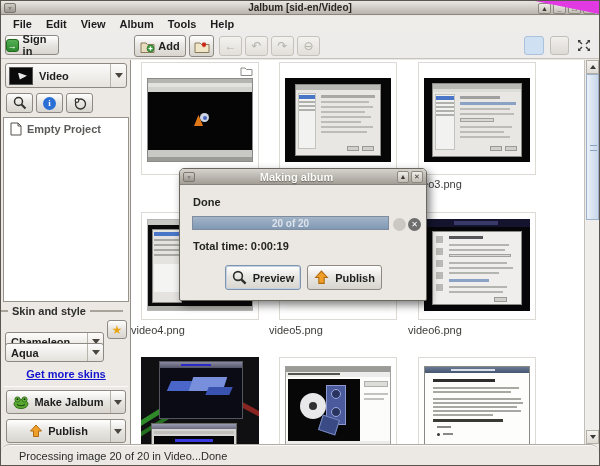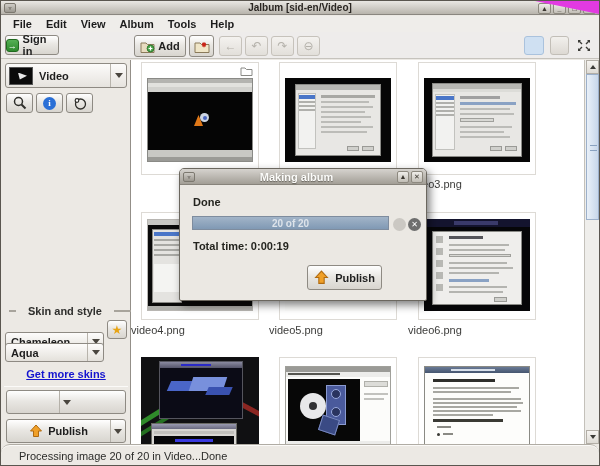--- a/index.html
+++ b/index.html
@@ -73,22 +73,22 @@
     border-right:4px solid transparent; border-top:5px solid #4a463f; }
   .side-tools { position:absolute; left:5px; top:33px; display:flex; gap:3px; }
   .side-tool { width:27px; height:20px; }
   .info-ic { width:13px; height:13px; background:#2a6fd6; border-radius:50%;
     color:#fff; font-size:9px; font-weight:bold; font-family:"Liberation Serif",serif;
     text-align:center; line-height:13px; }
   .tree { position:absolute; left:2px; top:57px; width:126px; height:185px;
     background:#ffffff; border:1px solid #979differ; border:1px solid #97938c; }
   .tree-item { display:flex; align-items:center; gap:5px; padding:4px 2px 0 6px; }
   .tree-item .txt { font-size:11px; font-weight:bold; color:#5a5a58; }
-  .skin-header { position:absolute; left:8px; top:245px; width:122px; height:12px;
-    display:flex; align-items:center; gap:12px; }
+  .skin-header { position:absolute; left:0; top:245px; width:122px; height:12px;
+    display:flex; align-items:center; gap:4px; }
   .skin-header .dash { width:7px; height:2px; background:#a8a49c; }
   .skin-header .txt { font-size:11px; font-weight:bold; color:#2e2e2c; white-space:nowrap; }
   .skin-header .line { flex:1; height:2px; background:#a8a49c; }
   .combo { position:absolute; background:linear-gradient(#fdfcfb,#e4e1db);
     border:1px solid #8e8a83; border-radius:3px; display:flex; align-items:center; }
   .combo .lbl { flex:1; font-size:11px; font-weight:bold; color:#1d1d1d; padding-left:5px; }
   .skin-combo { left:4px; top:272px; width:99px; height:19px; }
   .skin-config { position:absolute; left:106px; top:260px; width:20px; height:19px;
     font-size:12px; color:#e8a414; }
   .style-combo { left:4px; top:283px; width:99px; height:19px; }
@@ -246,20 +246,31 @@
         </div>
         <div class="btn side-tool">
           <span>
             <svg width="14" height="13" viewBox="0 0 14 13">
                 <circle cx="7.5" cy="7" r="5" fill="none" stroke="#2e2e2a" stroke-width="1.3"></circle>
                 <circle cx="4" cy="3.5" r="1.8" fill="#fff" stroke="#2e2e2a" stroke-width="1.2"></circle>
               </svg>
           </span>
         </div>
       </div>
+      <div class="tree">
+        <div class="tree-item">
+          <span>
+            <svg width="12" height="14" viewBox="0 0 12 14">
+                <path d="M1 1 h7 l3 3 v9 H1 z" fill="#fff" stroke="#55524b"></path>
+                <path d="M8 1 v3 h3" fill="none" stroke="#55524b"></path>
+              </svg>
+          </span>
+          <span class="txt">Empty Project</span>
+        </div>
+      </div>
       <div class="skin-header">
         <span class="dash"></span>
         <span class="txt">Skin and style</span>
         <span class="line"></span>
       </div>
       <div class="combo skin-combo">
         <span class="lbl">Chameleon</span>
         <span class="combo-arrow-zone">
             <span class="tri-down"></span>
           </span>
@@ -269,20 +280,33 @@
       </div>
       <div class="combo style-combo">
         <span class="lbl">Aqua</span>
         <span class="combo-arrow-zone">
             <span class="tri-down"></span>
           </span>
       </div>
       <div class="more-link">Get more skins</div>
       <div class="side-hr"></div>
       <div class="btn split-btn make-btn">
+        <span class="split-main">
+          <span>
+            <svg width="16" height="13" viewBox="0 0 16 13">
+                <ellipse cx="8" cy="8" rx="7" ry="4.6" fill="#5aa832" stroke="#33701c"></ellipse>
+                <circle cx="4.5" cy="3.5" r="2.6" fill="#6cbc40" stroke="#33701c"></circle>
+                <circle cx="11.5" cy="3.5" r="2.6" fill="#6cbc40" stroke="#33701c"></circle>
+                <circle cx="4.5" cy="3.3" r="1" fill="#13300a"></circle>
+                <circle cx="11.5" cy="3.3" r="1" fill="#13300a"></circle>
+                <path d="M4 8.5 q4 2.6 8 0" fill="none" stroke="#1d4a10" stroke-width="1.1"></path>
+              </svg>
+          </span>
+          <span>Make Jalbum</span>
+        </span>
         <span class="split-arrow">
             <span class="tri-down"></span>
           </span>
       </div>
       <div class="btn split-btn pub-btn">
         <span class="split-main">
           <span>
             <svg width="14" height="14" viewBox="0 0 14 14">
                 <path d="M7 1 L12.5 7 H9.5 V12.5 H4.5 V7 H1.5 z" fill="#f0a028" stroke="#b06a10"></path>
               </svg>
@@ -490,20 +514,29 @@
       <div class="dlg-btns">
         <div class="win-btn" style="width:12px;height:12px;">▲</div>
         <div class="win-btn" style="width:12px;height:12px;">✕</div>
       </div>
     </div>
     <div class="dlg-done">Done</div>
     <div class="pbar">20 of 20</div>
     <div class="pcircle pc-prev"></div>
     <div class="pcircle pc-cancel">✕</div>
     <div class="dlg-time">Total time: 0:00:19</div>
+    <div class="btn dlg-act dlg-preview">
+      <span>
+        <svg width="15" height="15" viewBox="0 0 15 15">
+            <circle cx="6" cy="6" r="4.4" fill="none" stroke="#2e2e2a" stroke-width="1.6"></circle>
+            <path d="M9.3 9.3 L13.6 13.6" stroke="#2e2e2a" stroke-width="2.4"></path>
+          </svg>
+      </span>
+      <span>Preview</span>
+    </div>
     <div class="btn dlg-act dlg-publish">
       <span>
         <svg width="15" height="15" viewBox="0 0 14 14">
             <path d="M7 1 L12.5 7 H9.5 V12.5 H4.5 V7 H1.5 z" fill="#f0a028" stroke="#b06a10"></path>
           </svg>
       </span>
       <span>Publish</span>
     </div>
   </div>
 

